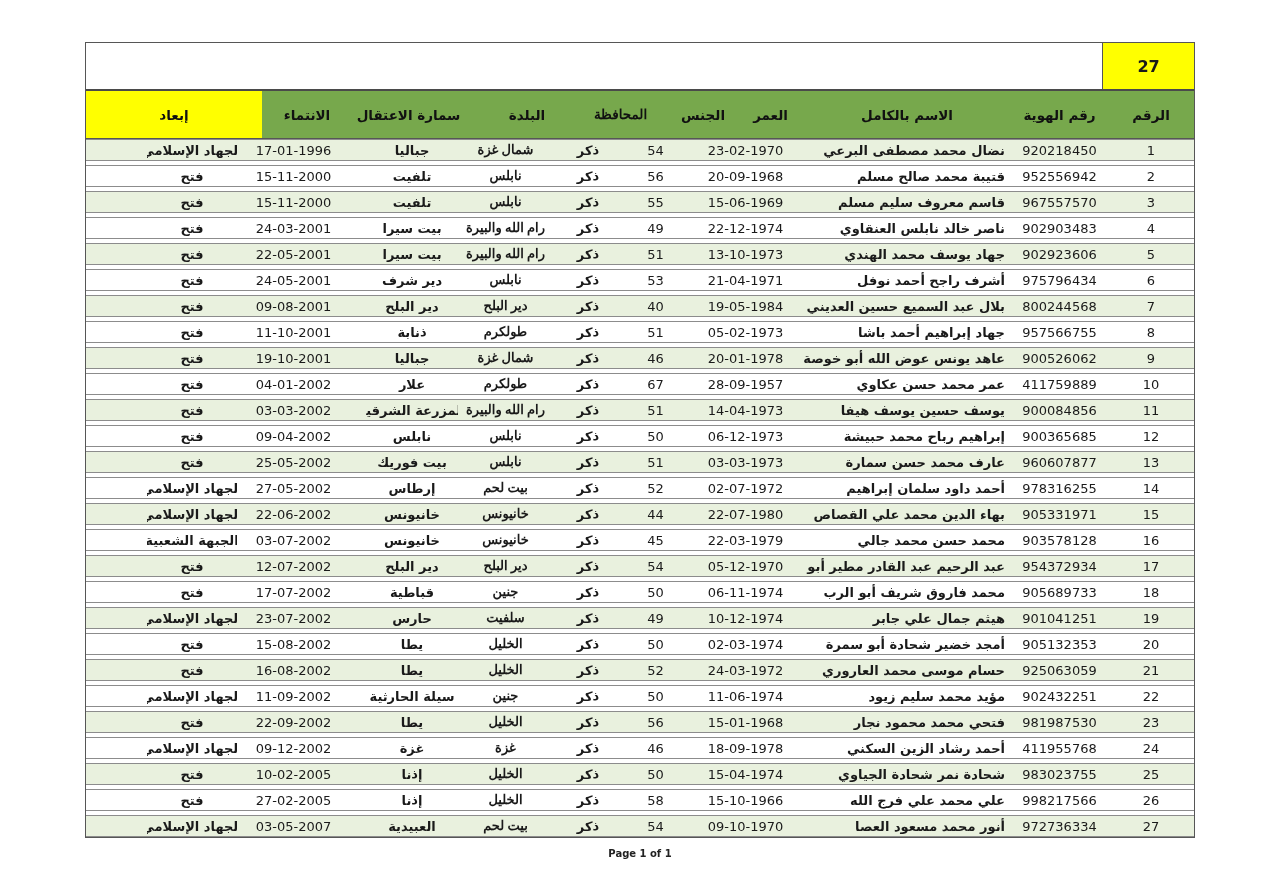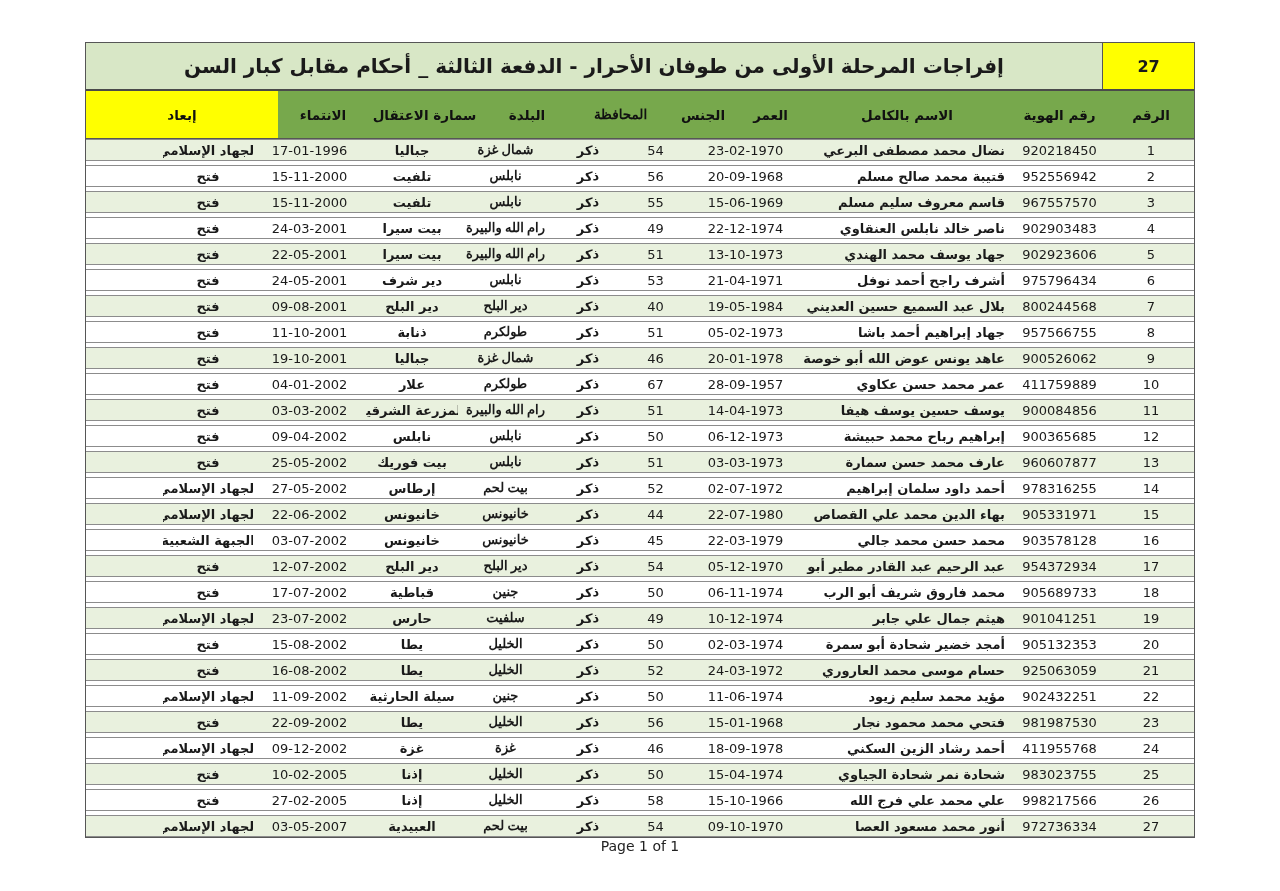--- a/index.html
+++ b/index.html
@@ -10,21 +10,21 @@
   
   .title-bar{display:flex;height:48px;border-bottom:2px solid #4a4a4a;box-sizing:border-box;}
   .title-badge{width:92px;flex-shrink:0;background:var(--badge-yellow,#ffff00);
     display:flex;align-items:center;justify-content:center;font-weight:700;font-size:16px;
     border-left:1.5px solid #565656;box-sizing:border-box;}
   .title-cell{flex:1;background:var(--title-bg,#d8e7c6);display:flex;align-items:center;
     justify-content:center;font-weight:700;font-size:20px;letter-spacing:0;}
 
   
   .c-num{width:86px;} .c-id{width:97px;} .c-name{width:208px;} .c-dob{width:115px;}
-  .c-age{width:65px;} .c-gender{width:70px;} .c-gov{width:95px;font-family:Liberation Serif, serif;} .c-town{width:92px;}
+  .c-age{width:65px;} .c-gender{width:70px;} .c-gov{width:95px;font-family:Liberation Serif, serif;} .c-town{width:92px;margin-left:16px;}
   .c-arrest{width:113px;} .c-affil{width:90px;} .c-deport{width:79px;flex:1;text-align:right;}
   .cell{flex-shrink:0;box-sizing:border-box;display:flex;align-items:center;
     justify-content:center;white-space:nowrap;overflow:hidden;font-size:13px;}
   .cell.ltr{direction:ltr;font-weight:400;}
   .cell.ar{font-weight:700;}
   .cell.right{justify-content:flex-start;padding-right:6px;} 
 
   
   .head-row{display:flex;height:48px;background:var(--header-green,#77a84c);
     border-bottom:1px solid #565656;box-sizing:border-box;}
@@ -32,32 +32,31 @@
   .head-cell.hl{background:var(--badge-yellow,#ffff00);}
 
   
   .rows{background:#ffffff;}
   .row{display:flex;height:22px;box-sizing:border-box;margin-bottom:4px;
     border-top:1px solid #8c8c8c;border-bottom:1px solid #8c8c8c;}
   .row:last-child{margin-bottom:0;}
   .row.stripe{background:var(--stripe-green,#e9f1de);}
   .row.plain{background:#ffffff;}
 
-  .footer{text-align:center;font-size:14px;color:#222;direction:ltr;
-    font-weight:400;}
+  .footer{margin-top:10px;text-align:center;font-size:10px;color:#222;direction:ltr;
+    font-weight:700;}
 </style>
 </head>
 <body>
 
 <div class="sheet">
   <div class="table-frame">
 
     <div class="title-bar">
       <div class="title-badge">27</div>
-      <div class="title-cell">إفراجات المرحلة الأولى من طوفان الأحرار - الدفعة الثالثة _ أحكام مقابل كبار السن</div>
     </div>
 
     <div class="head-row">
       <div class="cell head-cell c-num">الرقم</div>
       <div class="cell head-cell c-id">رقم الهوية</div>
       <div class="cell head-cell c-name">الاسم بالكامل</div>
       <div class="cell head-cell c-age">العمر</div>
       <div class="cell head-cell c-gender">الجنس</div>
       <div class="cell head-cell c-gov">المحافظة</div>
       <div class="cell head-cell c-town">البلدة</div>

